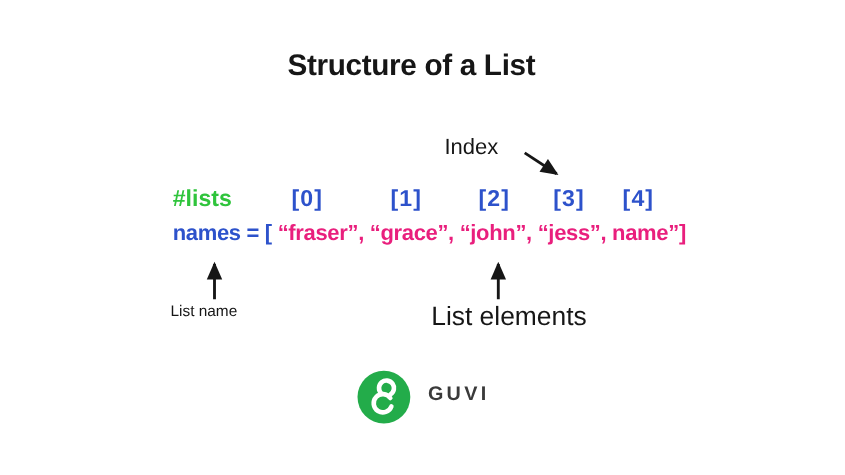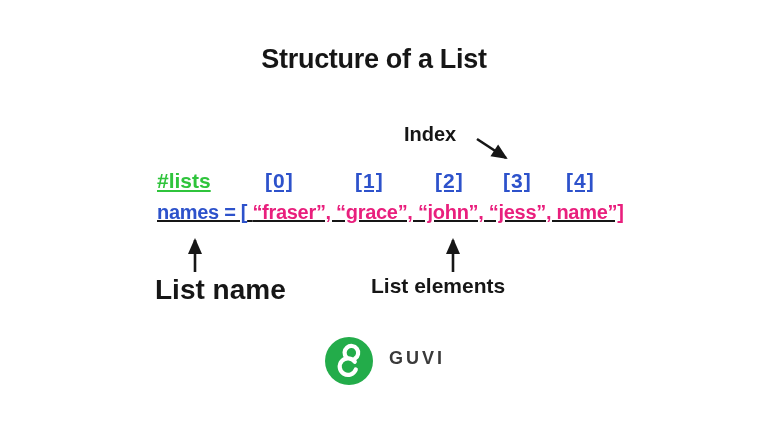--- a/index.html
+++ b/index.html
@@ -8,26 +8,26 @@
     background:#ffffff;
     font-family:"Liberation Sans","DejaVu Sans",sans-serif;
     color:var(--ink,#161616);
   }
   .abs{position:absolute;white-space:nowrap;}
   .page-title{
     top:44px;left:0;width:748px;text-align:center;
     font-size:27px;font-weight:700;letter-spacing:-0.3px;color:var(--ink);
   }
   .callout{
-    font-size:20px;font-weight:700;color:var(--ink);
+    font-size:20px;font-weight:400;color:var(--ink);
   }
   .lbl-index{top:123px;left:404px;}
-  .lbl-list-name{top:274px;left:155px;font-size:28px;}
-  .lbl-list-elements{top:274px;left:371px;font-size:21px;}
-  .code{font-weight:700;text-decoration:underline;}
+  .lbl-list-name{top:274px;left:155px;font-size:14px;}
+  .lbl-list-elements{top:274px;left:392px;font-size:24px;}
+  .code{font-weight:700;}
   .comment{top:169px;left:157px;font-size:21px;color:var(--green);}
   .idx{top:169px;font-size:21px;letter-spacing:1px;color:var(--blue);}
   .idx0{left:265px;} .idx1{left:355px;} .idx2{left:435px;} .idx3{left:503px;} .idx4{left:566px;}
   .code-line{top:201px;left:157px;font-size:20px;letter-spacing:-0.3px;}
   .decl{color:var(--blue);margin-top:37px;}
   .elems{color:var(--pink);}
   .arrow-layer{position:absolute;top:0;left:0;width:768px;height:432px;pointer-events:none;}
   .logo{top:337px;left:325px;width:48px;height:48px;}
   .logo-circle{
     width:48px;height:48px;border-radius:50%;background:var(--logo-green);

